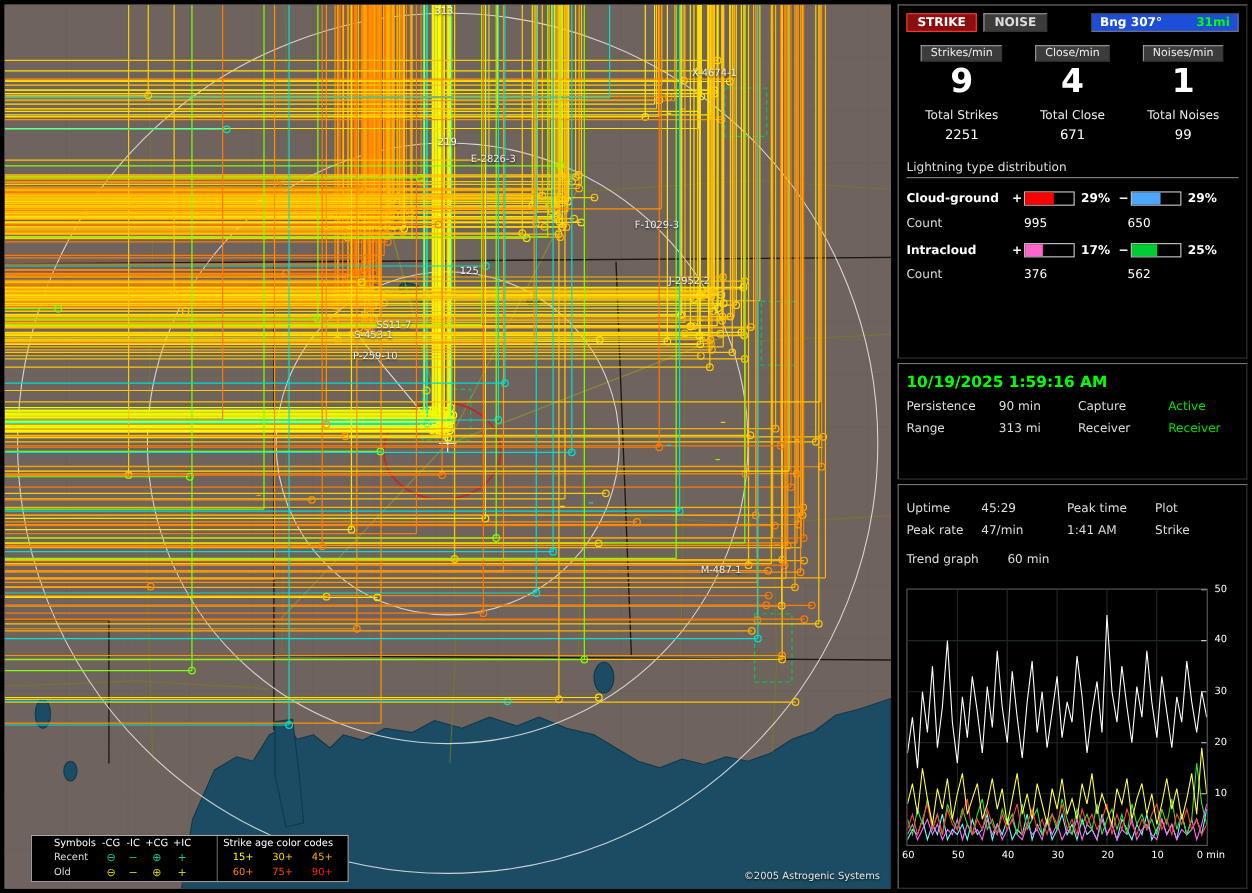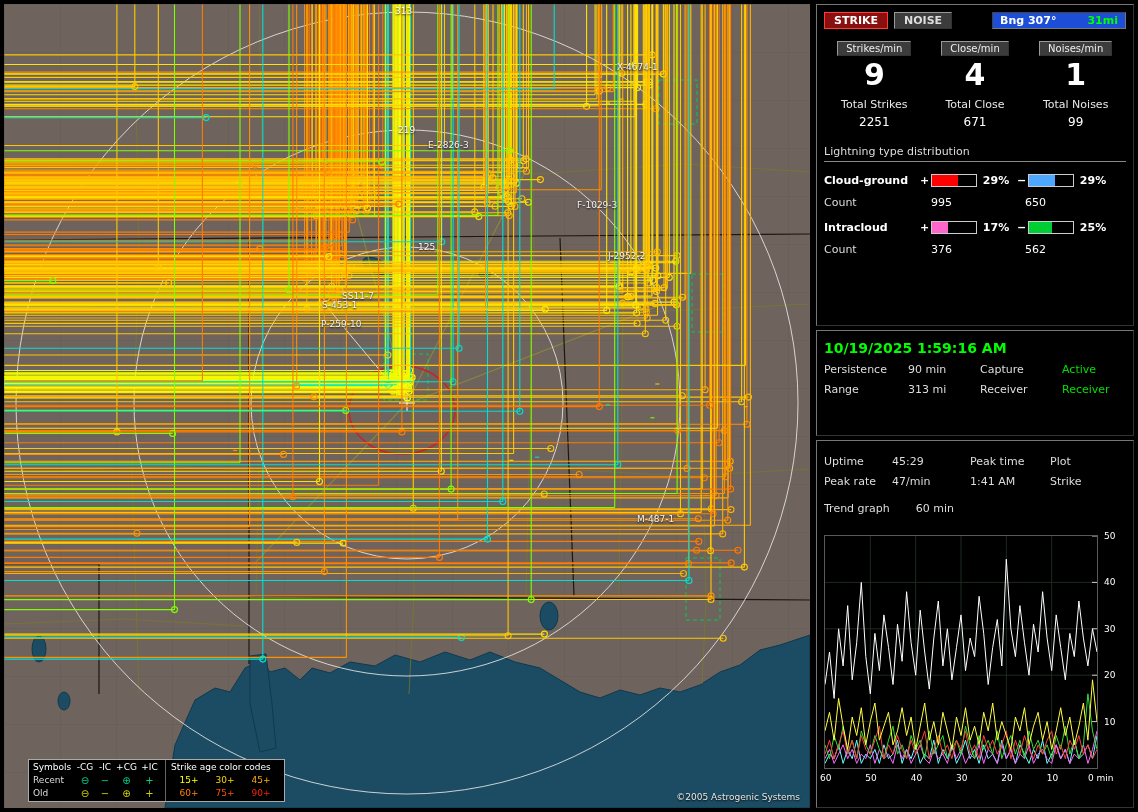--- a/index.html
+++ b/index.html
@@ -10,21 +10,21 @@
   .map{position:absolute;left:4px;top:4px;width:806px;height:804px;background:#6e635d;overflow:hidden;}
   .map svg{position:absolute;left:0;top:0;}
   .map-label{position:absolute;color:#f2f2f2;font-size:9px;line-height:10px;white-space:nowrap;
              text-shadow:0 1px 2px rgba(0,0,0,.85);}
   .ring-label{color:#ffffff;}
   .copyright{position:absolute;right:10px;bottom:6px;color:#e8e8e8;font-size:9px;text-shadow:0 1px 2px #000;}
 
   
   .legend{position:absolute;left:24px;bottom:6px;background:#000;border:1px solid #aaa;display:flex;
           font-size:9px;color:#ddd;}
-  .leg-left{display:grid;grid-template-columns:42px 20px 20px 23px 23px;border-right:1px solid #666;padding:1px 4px;}
+  .leg-left{display:grid;grid-template-columns:42px 20px 20px 23px 23px;border-right:1px solid #666;padding:1px 20px;}
   .leg-right{display:grid;grid-template-columns:36px 36px 36px;padding:1px 5px;}
   .lc{height:13px;line-height:13px;text-align:center;}
   .lt{color:#fff;}
   .lname{text-align:left;}
   .age-title{grid-column:1/4;height:13px;line-height:13px;color:#fff;white-space:nowrap;}
   .sym-recent{color:#00cc88;font-size:10px;}
   .sym-old{color:#cfcf00;font-size:10px;}
   .age15{color:#ffff00;} .age30{color:#ffd800;} .age45{color:#ffae00;}
   .age60{color:#ff8400;} .age75{color:#ff5000;} .age90{color:#ff1e00;}
 
@@ -926,21 +926,21 @@
         <path d="M280.5 286.0H285.04.5M285.0 281.5V286.04.5" stroke="#80ff00"></path>
         <circle cx="288.9" cy="492.7" r="3" stroke="#ff7a00"></circle>
         <path d="M284.4 492.7H288.94.5M288.9 488.2V492.74.5" stroke="#ff7a00"></path>
       </g>
   </svg>
 
   <div id="map-labels">
       <div class="map-label ring-label" style="left: 391px; top: 2px;">313</div>
       <div class="map-label ring-label" style="left: 394px; top: 121px;">219</div>
       <div class="map-label ring-label" style="left: 414px; top: 238px;">125</div>
-      <div class="map-label" style="left: 613px; top: 58px;">X-4674-1</div>
+      <div class="map-label" style="left: 613px; top: 58px; padding-left: 12px;">X-4674-1</div>
       <div class="map-label" style="left: 424px; top: 136px;">E-2826-3</div>
       <div class="map-label" style="left: 573px; top: 196px;">F-1029-3</div>
       <div class="map-label" style="left: 604px; top: 247px;">J-2952-2</div>
       <div class="map-label" style="left: 338px; top: 287px;">SS11-7</div>
       <div class="map-label" style="left: 318px; top: 296px;">S-453-1</div>
       <div class="map-label" style="left: 317px; top: 315px;">P-259-10</div>
       <div class="map-label" style="left: 633px; top: 510px;">M-487-1</div>
     </div>
 
   <div class="legend">

